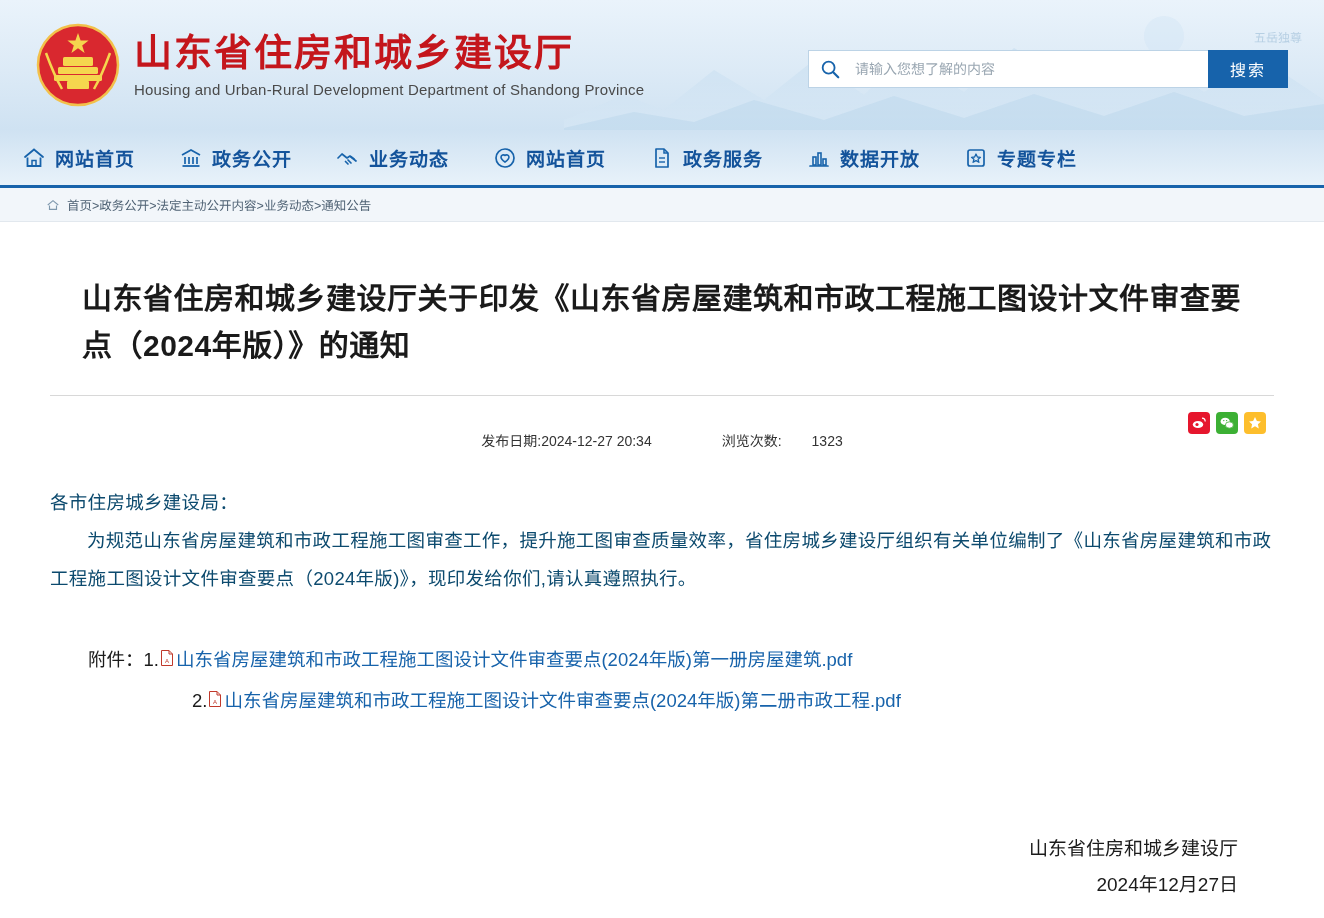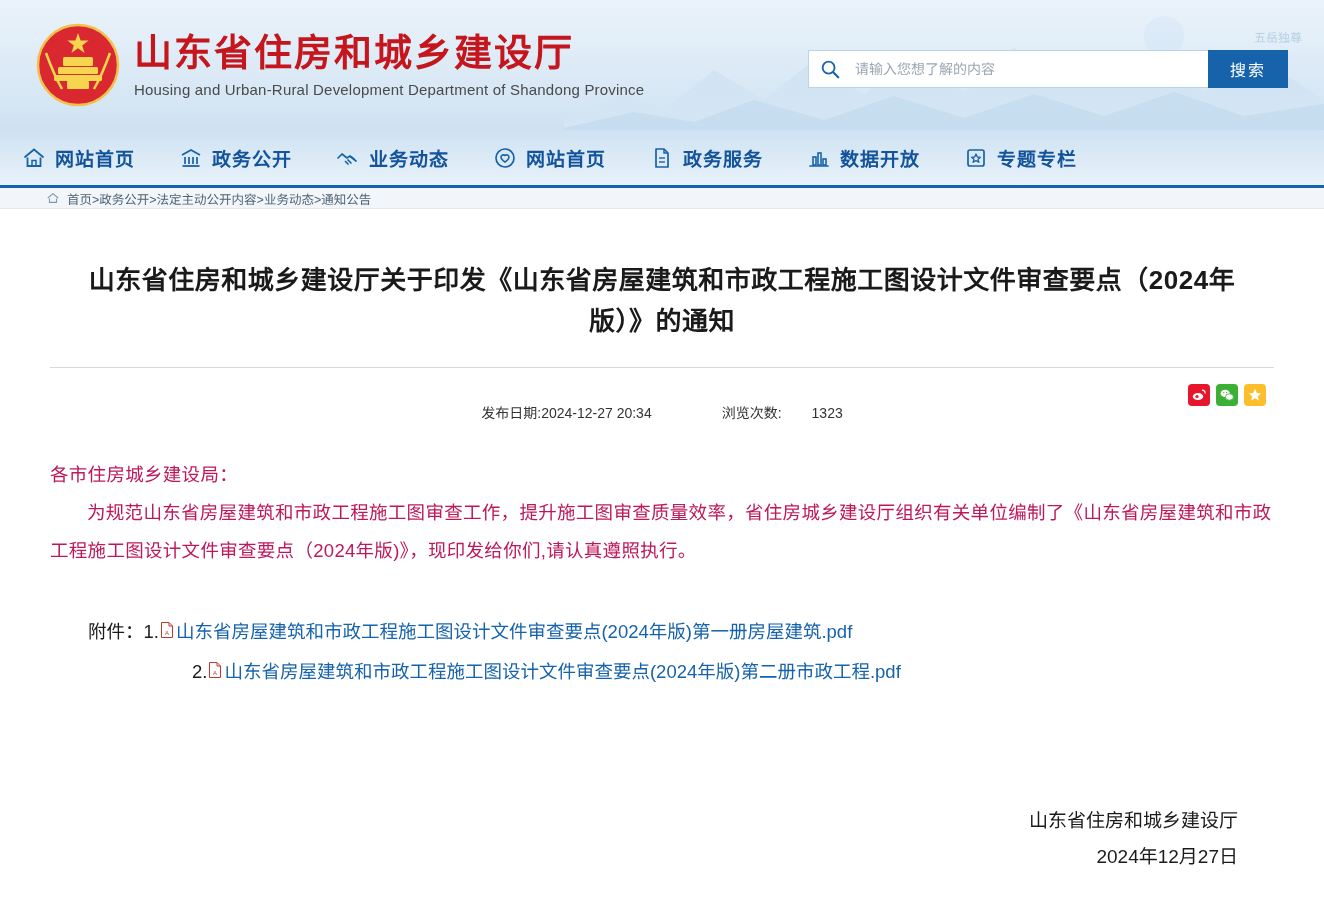--- a/index.html
+++ b/index.html
@@ -123,40 +123,39 @@
   .nav-item .nav-label {
     font-size: 19px;
     font-weight: bold;
     color: #13539b;
     letter-spacing: 1px;
   }
 
   
   .breadcrumb-bar {
     width: 1324px;
-    height: 21px;
+    height: 34px;
     background: #f2f6fa;
     border-bottom: 1px solid #e2e8ee;
     display: flex;
     align-items: center;
     padding: 0 46px;
   }
   .bc-home-ico { width: 14px; height: 14px; margin-right: 7px; }
   .breadcrumb-text { font-size: 12.5px; color: #4f6274; }
 
   
   .article {
     width: 1324px;
     padding: 34px 50px 0 50px;
   }
   .article-title {
-    font-size: 26px;
+    font-size: 30px;
     font-weight: bold;
     color: #1a1a1a;
-    text-align: center;
     line-height: 1.55;
     letter-spacing: 0.5px;
     padding: 0 32px;
   }
   .meta-divider {
     border-top: 1px solid #d8d8d8;
     margin: 26px 0 0 0;
   }
   .meta-row {
     height: 54px;
@@ -181,21 +180,21 @@
     display: flex; align-items: center; justify-content: center;
     cursor: pointer;
   }
   .share-weibo { background: #e6162d; }
   .share-wechat { background: #3cb034; }
   .share-qzone { background: #fdbe2c; }
 
   .body-text {
     padding-top: 34px;
     font-size: 18.5px;
-    color: #be185d;
+    color: #0c4a6e;
     line-height: 2.05;
     letter-spacing: 0.3px;
   }
   .p-indent { text-indent: 2em; }
 
   .attach-block {
     margin-top: 42px;
     font-size: 18.5px;
     color: #1b1b1b;
     line-height: 2.2;

